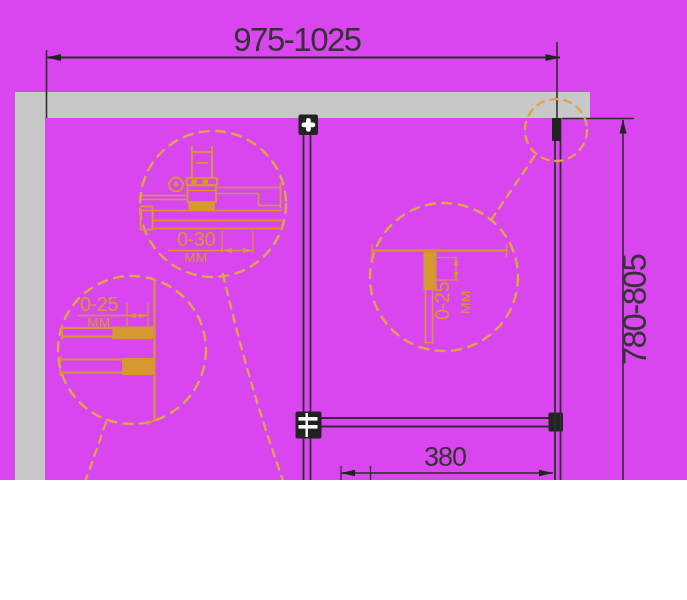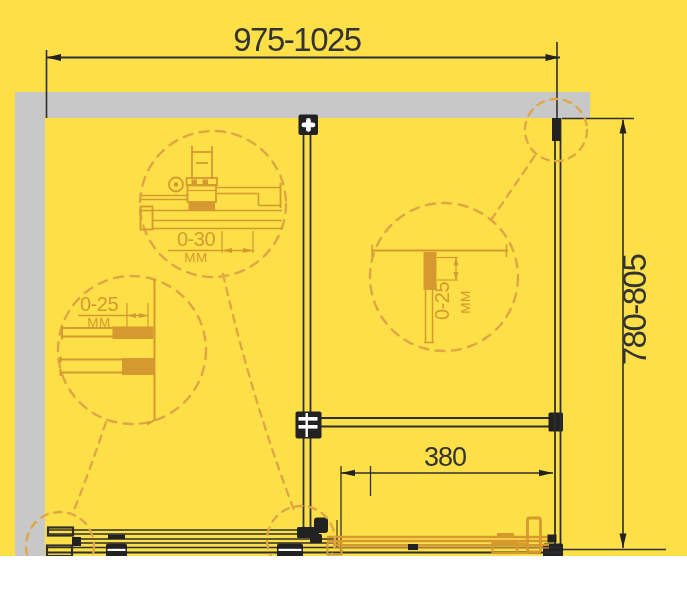--- a/index.html
+++ b/index.html
@@ -1,16 +1,16 @@
 <!DOCTYPE html>
 <html><head>
 <meta charset="utf-8">
 <style>
   html,body{margin:0;padding:0;background:#ffffff;}
-  .stage{position:relative;width:687px;height:556px;background:#fde047;overflow:hidden;
+  .stage{position:relative;width:687px;height:480px;background:#d946ef;overflow:hidden;
          font-family:"Liberation Sans", sans-serif;}
   svg{position:absolute;left:0;top:0;}
   text{font-family:"Liberation Sans", sans-serif;fill:#333333;}
   .dim-big{font-size:33px;letter-spacing:-1.5px;}
   .dim-mid{font-size:27px;letter-spacing:-1px;}
   .det-num{font-size:20px;letter-spacing:-0.5px;fill:#d6992f;}
   .det-unit{font-size:13.5px;letter-spacing:0.5px;fill:#d6992f;}
   .k{stroke:#2e2e2e;fill:none;}
   .o{stroke:#d6992f;fill:none;}
   .of{fill:#d6992f;stroke:none;}

